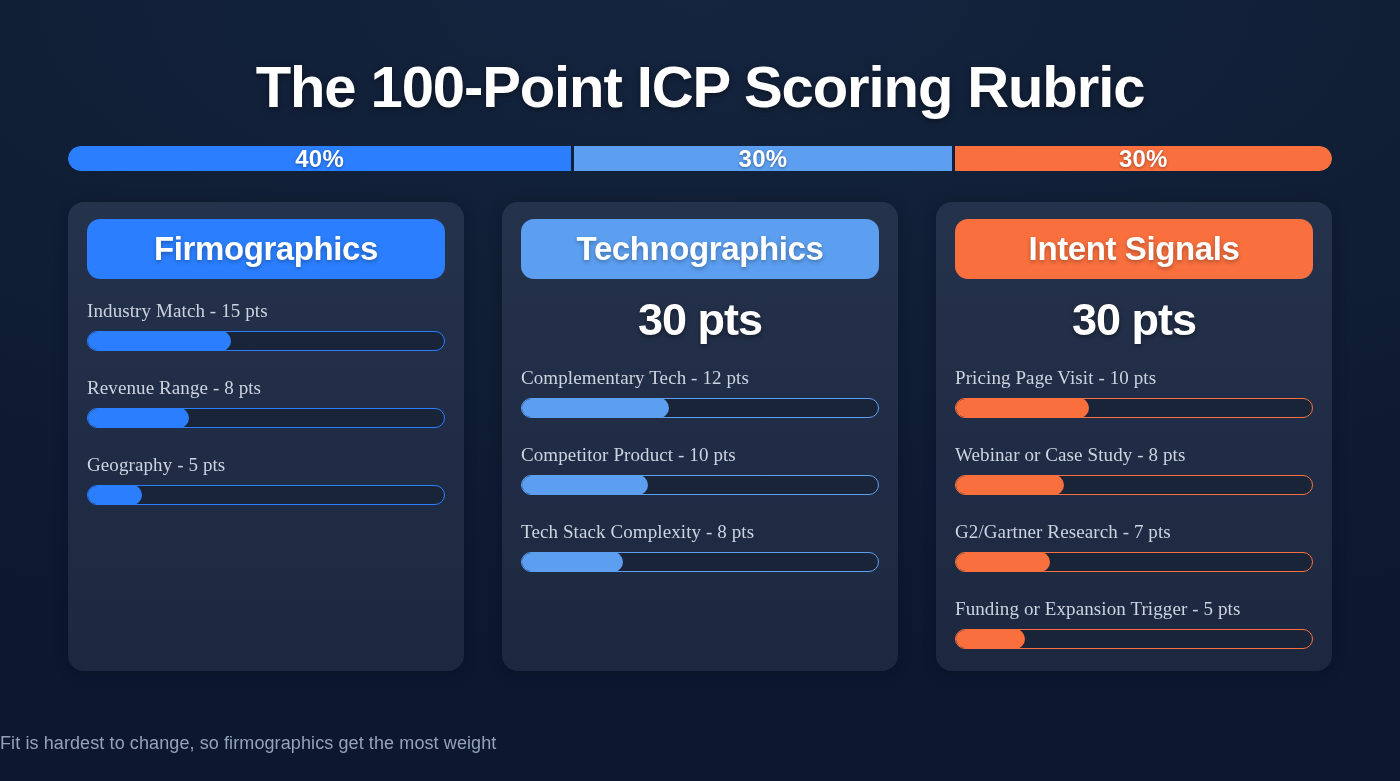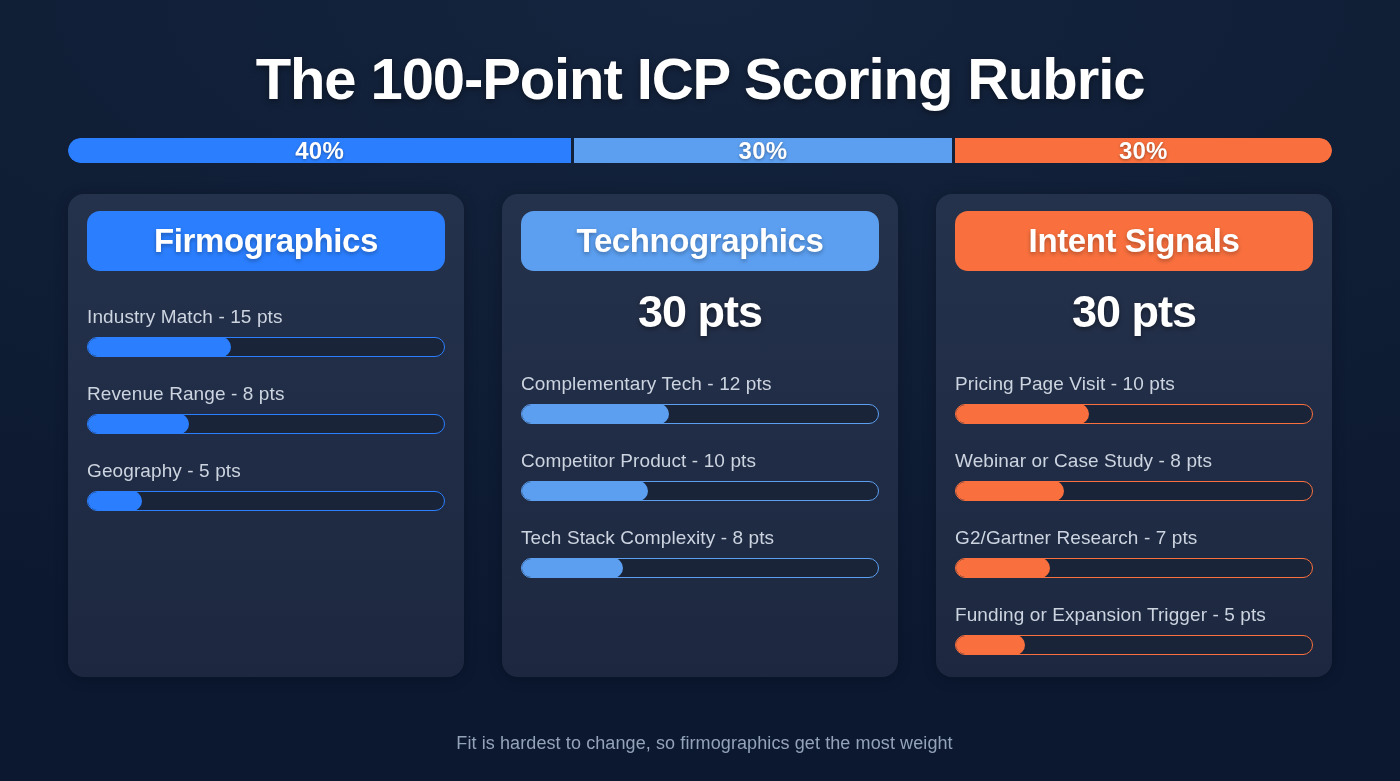--- a/index.html
+++ b/index.html
@@ -14,21 +14,21 @@
     background:
       radial-gradient(115% 85% at 50% 0%, #15253f 0%, #101e36 45%, #0b1830 100%),
       #0b1830;
     color:#ffffff;
     -webkit-font-smoothing:antialiased;
   }
 
   .page {
     position:relative;
     width:1400px; height:781px;
-    padding:8px 68px;
+    padding:16px 68px;
   }
 
   
   .title {
     text-align:center;
     font-size:58px;
     font-weight:bold;
     letter-spacing:-1.1px;
     line-height:1;
     padding-top:42px;
@@ -90,21 +90,21 @@
   .card-points {
     text-align:center;
     font-size:45px;
     font-weight:bold;
     letter-spacing:-1px;
     margin-top:15px;
     color:#ffffff;
     text-shadow:0 2px 5px rgba(0,0,0,.4);
   }
 
-  .rows { margin-top:35px; }
+  .rows { margin-top:21px;font-family:Liberation Serif, serif; }
 
   .row + .row { margin-top:26px; }
 
   .row-label {
     font-size:19px;
     color:#ccd4e0;
     letter-spacing:.1px;
     white-space:nowrap;
     margin-bottom:9px;
   }
@@ -119,23 +119,23 @@
   }
   .fill {
     position:absolute;
     left:-1px; top:-1px; bottom:-1px;
     border-radius:10px;
   }
 
   
   .footer {
     position:absolute;
-    left:9px; right:0;
+    left:0; right:0;
     bottom:27px;
-    text-align:center;
+    text-align:left;
     font-size:18px;
     color:#94a3b8;
     letter-spacing:.1px;
   }
 </style>
 </head>
 <body>
 
 <div class="page">
 

